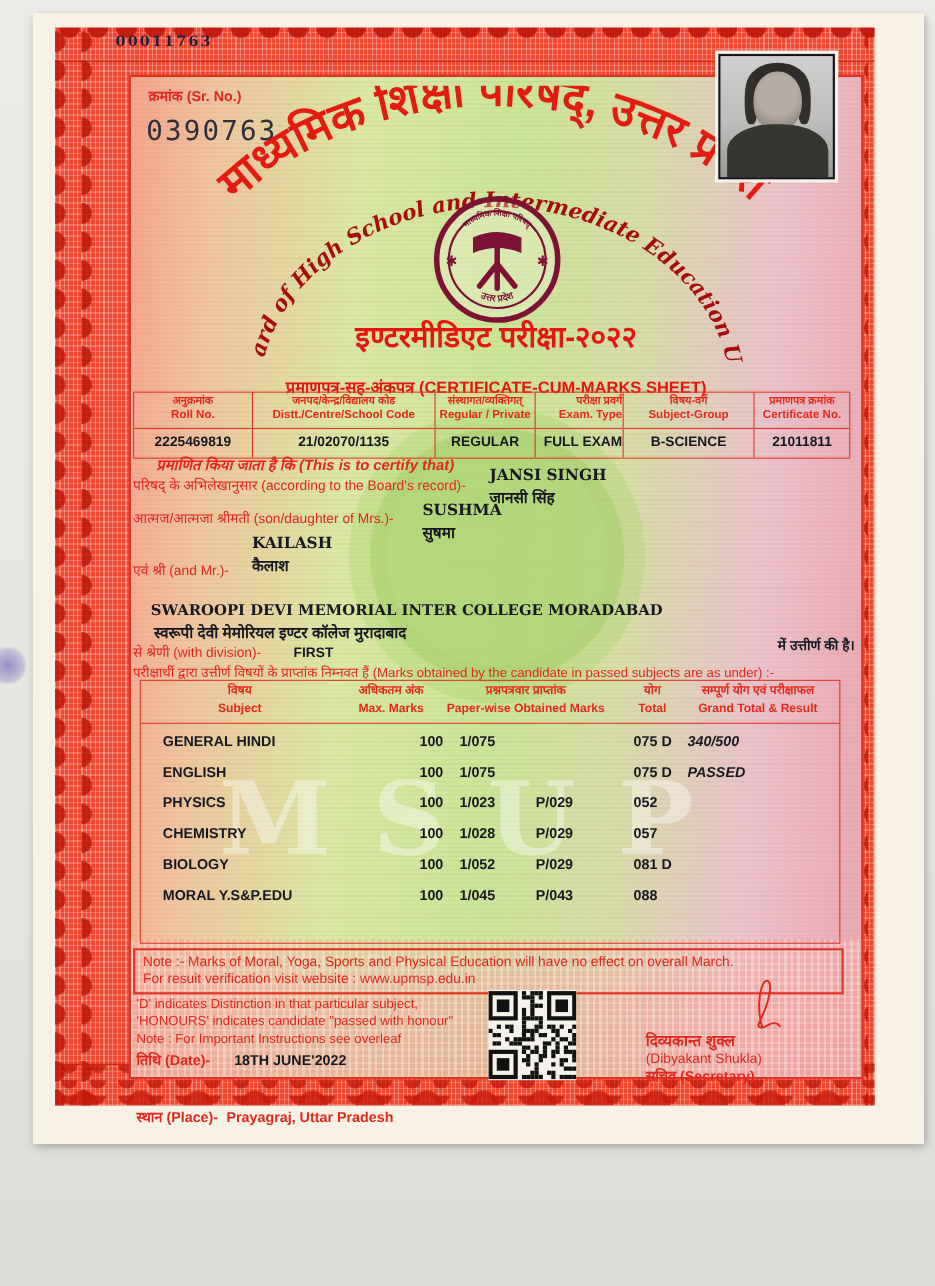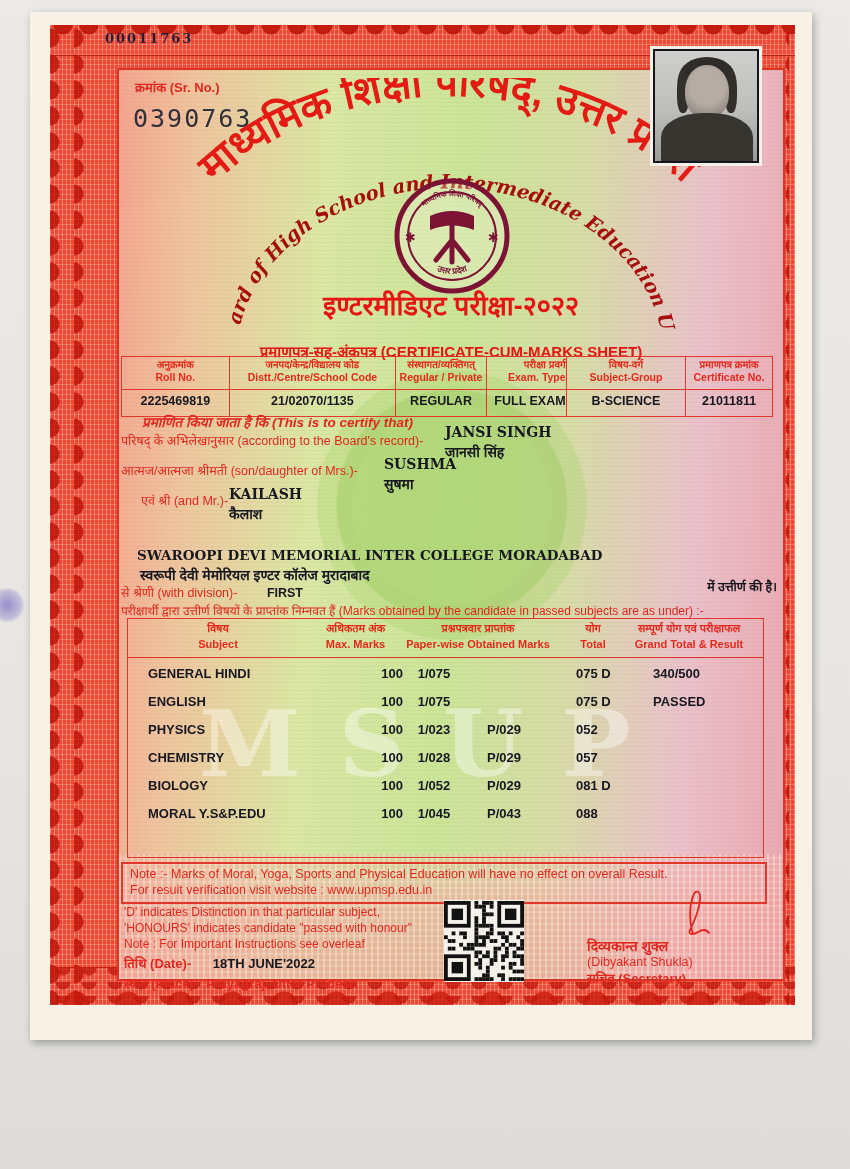--- a/index.html
+++ b/index.html
@@ -4,21 +4,21 @@
 <style>
   html,body{margin:0;padding:0;}
   body{
     width:850px;height:1169px;position:relative;overflow:hidden;
     background:linear-gradient(180deg,#eceae6 0%,#e7e6e2 60%,#dddcd8 100%);
     font-family:"Liberation Sans","DejaVu Sans",sans-serif;
     -webkit-font-smoothing:antialiased;
   }
   .paper{
     position:absolute;left:30px;top:12px;width:782px;height:1028px;
-    background:#f8f2e6;box-shadow:2px 3px 8px rgba(0,0,0,.30);
+    background:#f8f2e6;box-shadow:2px 3px 8px rgba(0,0,0,.30);padding-left:28px;
   }
   
   .frame{
     position:absolute;left:20px;top:13px;width:745px;height:980px;
     background-color:#ee4732;
     background-image:
       repeating-linear-gradient(90deg,rgba(255,255,255,.30) 0 1px,transparent 1px 4px),
       repeating-linear-gradient(0deg,rgba(255,225,215,.25) 0 1px,transparent 1px 5px);
   }
   .band{position:absolute;background-repeat:repeat;}
@@ -99,21 +99,21 @@
   .mhcell{position:absolute;top:2px;text-align:center;line-height:1.45;}
   .mh-hi{font-size:11px;font-weight:bold;color:#e42a1c;}
   .mh-en{font-size:11px;font-weight:bold;color:#e42a1c;}
   .mrow{position:absolute;left:0;right:0;height:26px;}
   .mcell{position:absolute;font-size:13px;font-weight:bold;color:#17171f;white-space:nowrap;}
   .msub{left:20px;width:190px;}
   .mmax{left:180px;width:95px;text-align:right;}
   .mp1{left:275px;width:62px;text-align:center;}
   .mp2{left:345px;width:62px;text-align:center;}
   .mtot{left:448px;width:75px;}
-  .mgr{left:525px;width:110px;}
+  .mgr{left:497px;width:110px;font-style:italic;}
   
   .note-box{position:absolute;left:2px;top:792px;width:646px;z-index:2;
     border:2px solid #e0372a;box-sizing:border-box;padding:2px 7px 3px;}
   .note-box div{font-size:12.5px;color:#e02820;font-weight:normal;line-height:1.3;}
   .fnote{position:absolute;z-index:2;font-size:12px;color:#e02820;}
   .qr{position:absolute;left:325px;top:830px;width:80px;height:82px;z-index:2;background:#f5f2ec;}
   .sigblock{position:absolute;right:6px;width:190px;z-index:2;}
   .sig-squiggle{position:absolute;right:60px;top:818px;width:60px;height:52px;z-index:2;}
   .ink-smudge{position:absolute;left:0px;top:588px;width:24px;height:34px;z-index:9;
     background:radial-gradient(ellipse at 30% 50%,rgba(80,70,180,.55),rgba(100,80,190,.25) 60%,transparent 75%);}
@@ -215,21 +215,21 @@
 
       <div class="bodyline red" style="left:23px;top:343px;font-size:13.5px;font-style:italic;">प्रमाणित किया जाता है कि (This is to certify that)</div>
       <div class="bodyline red" style="left:2px;top:362px;font-weight:normal;">परिषद् के अभिलेखानुसार (according to the Board's record)-</div>
       <div class="bodyline name-en" style="left:326px;top:354px;">JANSI SINGH</div>
       <div class="bodyline name-hi" style="left:326px;top:372px;">जानसी सिंह</div>
 
       <div class="bodyline red" style="left:2px;top:392px;font-weight:normal;">आत्मज/आत्मजा श्रीमती (son/daughter of Mrs.)-</div>
       <div class="bodyline name-en" style="left:265px;top:386px;">SUSHMA</div>
       <div class="bodyline name-hi" style="left:265px;top:404px;">सुषमा</div>
 
-      <div class="bodyline red" style="left:2px;top:422px;font-weight:normal;margin-left:20px;">एवं श्री (and Mr.)-</div>
+      <div class="bodyline red" style="left:2px;top:440px;font-weight:normal;">एवं श्री (and Mr.)-</div>
       <div class="bodyline name-en" style="left:110px;top:416px;">KAILASH</div>
       <div class="bodyline name-hi" style="left:110px;top:434px;">कैलाश</div>
 
       <div class="bodyline name-en" style="left:18px;top:477px;font-size:13.5px;">SWAROOPI DEVI MEMORIAL INTER COLLEGE MORADABAD</div>
       <div class="bodyline name-hi" style="left:21px;top:495px;">स्वरूपी देवी मेमोरियल इण्टर कॉलेज मुरादाबाद</div>
 
       <div class="bodyline" style="left:2px;top:514px;">
         <span class="red" style="font-weight:normal;">से श्रेणी (with division)-</span>
         <span class="blk" style="margin-left:26px;">FIRST</span>
       </div>
@@ -305,33 +305,33 @@
               <div class="mcell mmax">100</div>
               <div class="mcell mp1">1/045</div>
               <div class="mcell mp2">P/043</div>
               <div class="mcell mtot">088</div>
               <div class="mcell mgr"></div>
             </div>
           </div>
       </div>
 
       <div class="note-box">
-        <div>Note :- Marks of Moral, Yoga, Sports and Physical Education will have no effect on overall Result.</div>
+        <div>Note :- Marks of Moral, Yoga, Sports and Physical Education will have no effect on overall March.</div>
         <div>For resuit verification visit website : www.upmsp.edu.in</div>
       </div>
 
       <div class="fnote" style="left:5px;top:835px;">'D' indicates Distinction in that particular subject,</div>
       <div class="fnote" style="left:5px;top:851px;">'HONOURS' indicates candidate "passed with honour"</div>
       <div class="fnote" style="left:5px;top:867px;">Note : For Important Instructions see overleaf</div>
 
       <div class="bodyline" style="left:5px;top:884px;font-size:13px;">
         <span class="red">तिथि (Date)-</span>
         <span class="blk" style="margin-left:18px;">18TH JUNE'2022</span>
       </div>
-      <div class="bodyline red" style="left:5px;top:904px;font-size:13px;">
+      <div class="bodyline red" style="left:5px;top:936px;font-size:13px;">
         <span>स्थान (Place)-</span>
         <span style="margin-left:4px;">Prayagraj, Uttar Pradesh</span>
       </div>
 
       <svg class="qr" id="qr-svg" viewBox="0 0 84 84">
           <rect x="32" y="0" width="4" height="4" fill="#111"></rect>
           <rect x="40" y="0" width="4" height="4" fill="#111"></rect>
           <rect x="44" y="0" width="4" height="4" fill="#111"></rect>
           <rect x="48" y="0" width="4" height="4" fill="#111"></rect>
           <rect x="32" y="4" width="4" height="4" fill="#111"></rect>

